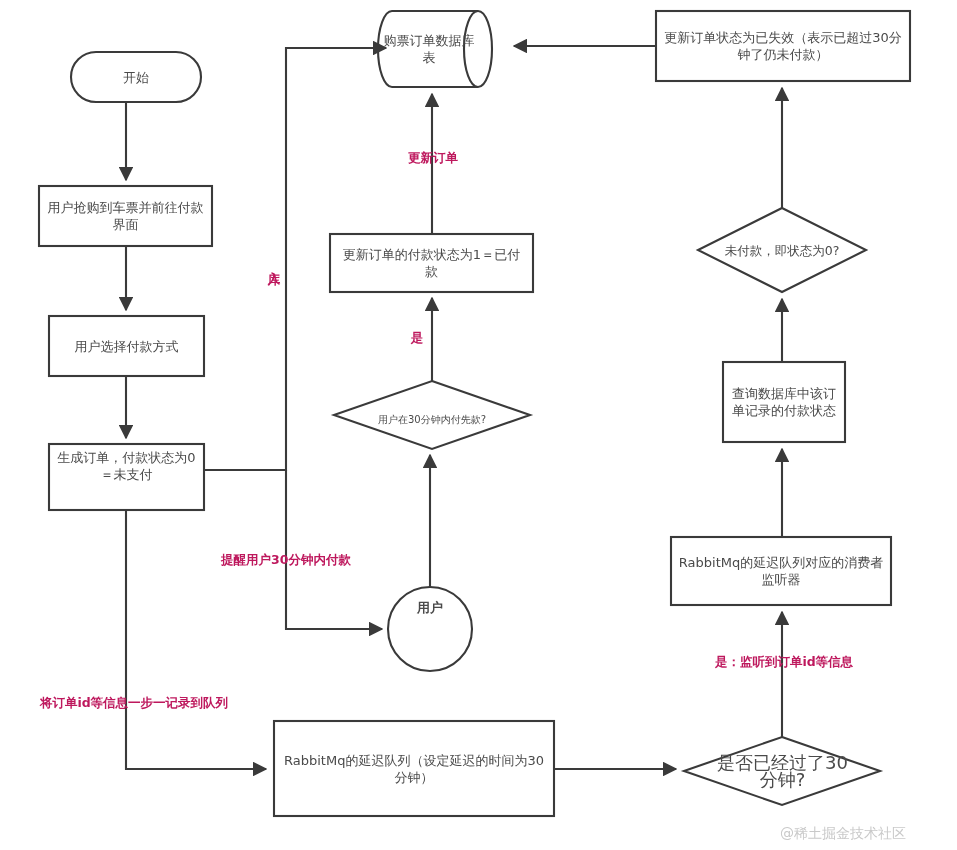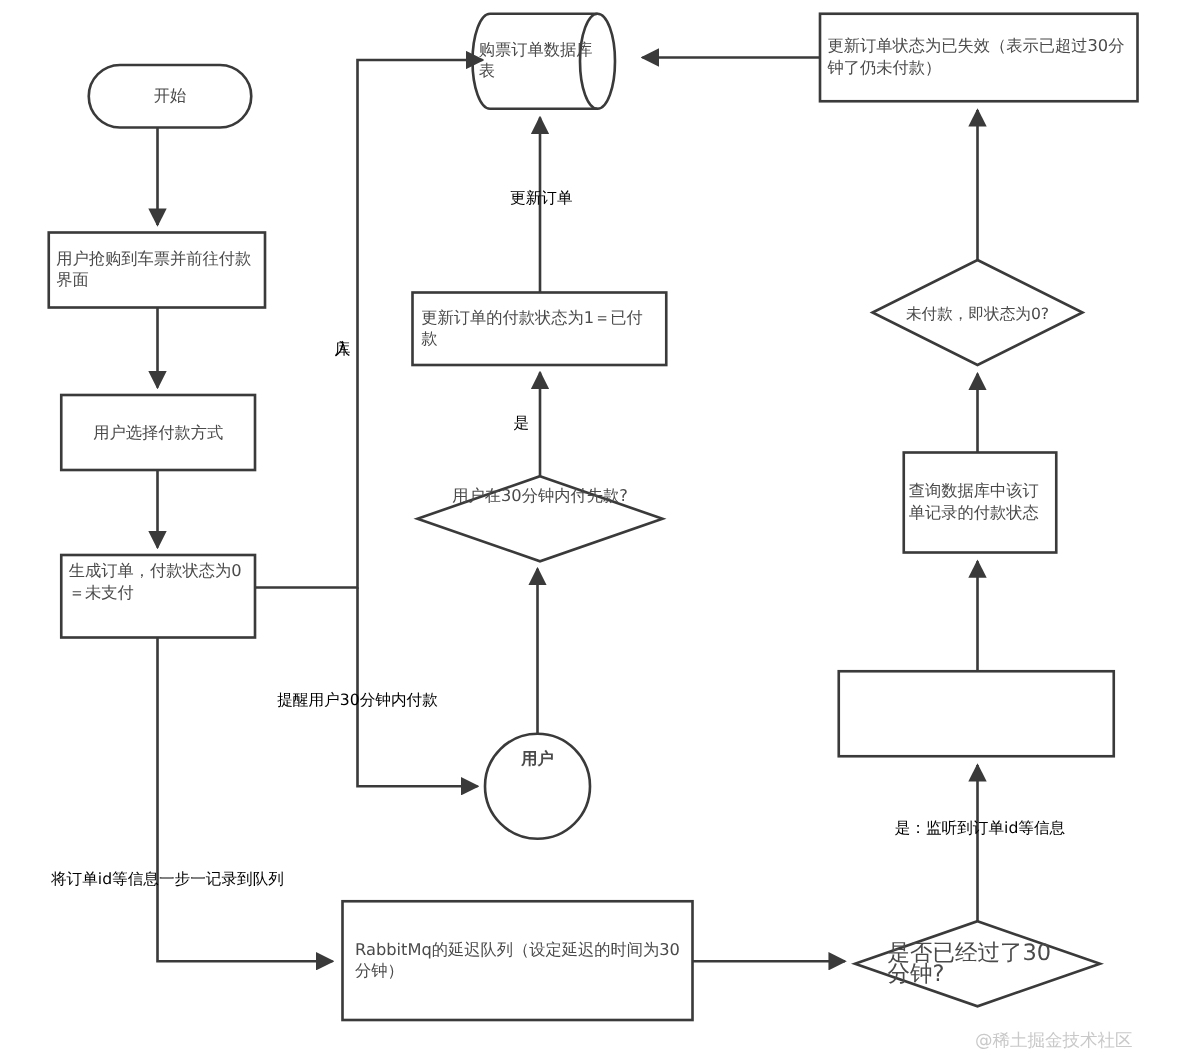--- a/index.html
+++ b/index.html
@@ -34,31 +34,32 @@
   .edge {
     fill: none;
     stroke: #3a3a3a;
     stroke-width: 2.1;
   }
   .node-text, .edge-label, .watermark {
     position: absolute;
     color: #4a4a4a;
     font-size: 13px;
     line-height: 17px;
-    text-align: left;
+    text-align: center;
     white-space: pre-line;
     display: flex;
     align-items: center;
     justify-content: center;
     pointer-events: none;
   }
   .edge-label {
-    color: #000000;
+    color: #be185d;
     font-size: 12.5px;
     line-height: 16px;
+    font-weight: bold;
   }
   .edge-label.vertical {
     writing-mode: vertical-rl;
   }
   .watermark {
     color: #c9c9c9;
     font-size: 14px;
   }
 </style>
 </head>
@@ -138,30 +139,31 @@
   <div class="node-text" style="left:71px; top:52px; width:130px; height:50px;">开始</div>
 
   <div class="node-text" style="left:45px; top:186px; width:161px; height:60px;">用户抢购到车票并前往付款界面</div>
 
   <div class="node-text" style="left:49px; top:316px; width:155px; height:60px;">用户选择付款方式</div>
 
   <div class="node-text" style="left:55px; top:433px; width:143px; height:66px;">生成订单，付款状态为0＝未支付</div>
 
   <div class="node-text" style="left:383px; top:17px; width:92px; height:64px;">购票订单数据库表</div>
 
-  <div class="node-text" style="left:357px; top:370px; width:150px; height:54px; font-size:13px;">用户在30分钟内付先款?</div>
+  <div class="node-text" style="left:357px; top:392px; width:150px; height:54px; font-size:10px;">用户在30分钟内付先款?</div>
 
   <div class="node-text" style="left:337px; top:234px; width:189px; height:58px;">更新订单的付款状态为1＝已付款</div>
 
   <div class="node-text" style="left:398px; top:587px; width:64px; height:40px;font-weight:bold;">用户</div>
 
   <div class="node-text" style="left:284px; top:721px; width:260px; height:95px;">RabbitMq的延迟队列（设定延迟的时间为30分钟）</div>
 
   <div class="node-text" style="left:710px; top:744px; width:145px; height:54px; font-size:18px;">是否已经过了30分钟?</div>
 
+  <div class="node-text" style="left:678px; top:537px; width:206px; height:68px;">RabbitMq的延迟队列对应的消费者监听器</div>
 
   <div class="node-text" style="left:727px; top:362px; width:114px; height:80px;">查询数据库中该订单记录的付款状态</div>
 
   <div class="node-text" style="left:714px; top:223px; width:136px; height:54px; font-size:12.5px;">未付款，即状态为0?</div>
 
   <div class="node-text" style="left:662px; top:11px; width:242px; height:70px;">更新订单状态为已失效（表示已超过30分钟了仍未付款）</div>
 
   <div class="edge-label vertical" style="left:264px; top:230px; width:20px; height:64px;">入库</div>
 
   <div class="edge-label" style="left:388px; top:148px; width:90px; height:20px;">更新订单</div>

